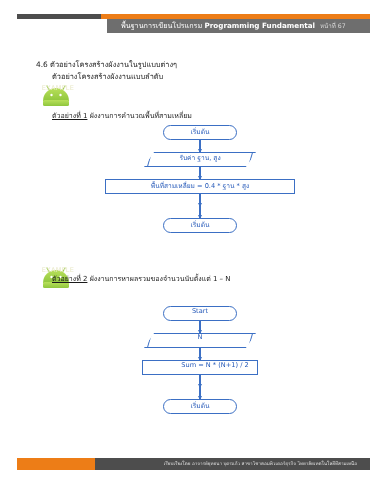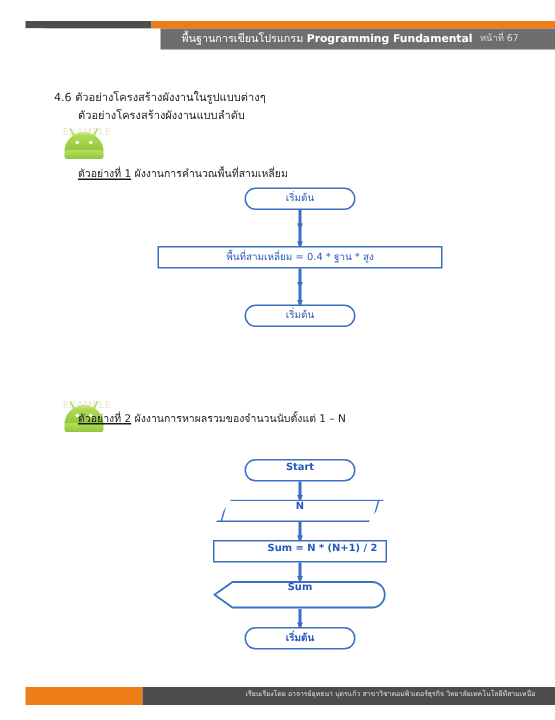--- a/index.html
+++ b/index.html
@@ -314,20 +314,23 @@
   <span>ผังงานการคำนวณพื้นที่สามเหลี่ยม</span>
 </div>
 
 <div class="flow" style="top:125px;">
 
   <div class="node node-terminal">
     <span>เริ่มต้น</span>
   </div>
   <div class="arrow" style="height:12px;"></div>
 
+  <div class="node node-io">
+    <span>รับค่า ฐาน, สูง</span>
+  </div>
   <div class="arrow" style="height:12px;"></div>
 
   <div class="node node-process">
     <span>พื้นที่สามเหลี่ยม = 0.4 * ฐาน * สูง</span>
   </div>
   <div class="arrow" style="height:12px;"></div>
 
   <div class="arrow" style="height:12px;"></div>
 
   <div class="node node-terminal">
@@ -351,43 +354,37 @@
     <circle cx="39" cy="22" r="2.4" fill="#ffffff"></circle>
   </svg>
   <div class="ex-label">EXAMPLE</div>
 </div>
 
 <div class="caption" style="left:52px; top:273px;">
   <span class="lead">ตัวอย่างที่ 2</span> 
   <span>ผังงานการหาผลรวมของจำนวนนับตั้งแต่ 1 – N</span>
 </div>
 
-<div class="flow" style="top:306px;font-weight:bold;">
+<div class="flow" style="top:306px;">
 
   <div class="node node-terminal">
     <span>Start</span>
   </div>
   <div class="arrow" style="height:12px;"></div>
 
   <div class="node node-io">
     <span>N</span>
   </div>
   <div class="arrow" style="height:12px;"></div>
 
   <div class="node node-process" style="width:116px;padding-left:36px;">
     <span>Sum = N * (N+1) / 2</span>
   </div>
   <div class="arrow" style="height:12px;"></div>
 
-  <div class="node node-display" style="width:116px;">
-    <svg width="116" height="19" viewBox="0 0 116 19">
-      <path d="M13 1 L106 1 A8.5 8.5 0 0 1 106 18 L13 18 L1 9.5 Z" fill="none" stroke="#3b6fc4" stroke-width="1.2"></path>
-    </svg>
-    <span>Sum</span>
-  </div>
   <div class="arrow" style="height:12px;"></div>
 
   <div class="node node-terminal">
     <span>เริ่มต้น</span>
   </div>
 </div>
 
 <div class="footer">
   <div class="footer-orange"></div>
   <div class="footer-gray"></div>

